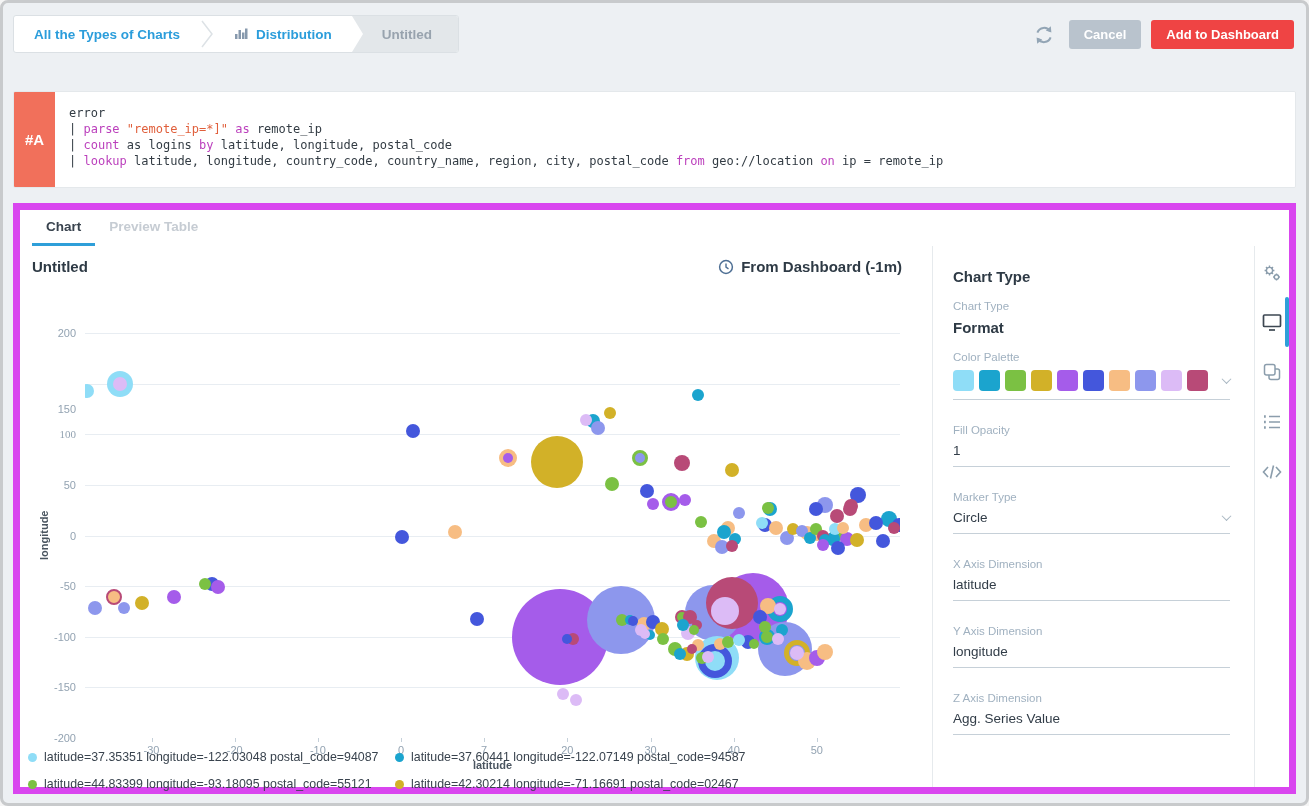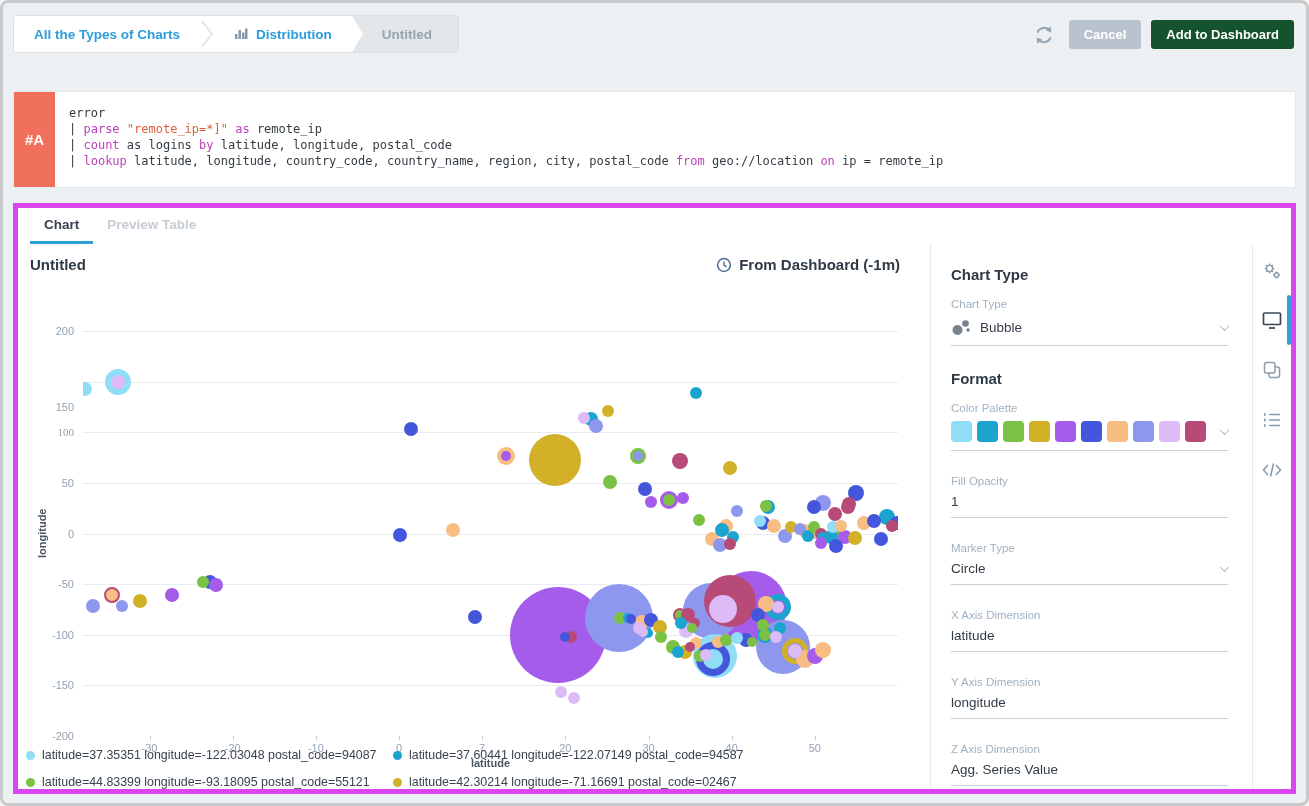--- a/index.html
+++ b/index.html
@@ -14,41 +14,41 @@
   .crumb{ display:flex; align-items:center; gap:8px; padding:0 20px; font-size:13.5px; font-weight:bold;
           color:#2b9ddb; cursor:pointer; white-space:nowrap; }
   .crumb-sep{ display:flex; align-items:center; }
   .crumb-last{ position:relative; background:#e3e7ea; color:#98a3ae; padding:0 26px 0 30px; }
   .crumb-last::before{ content:""; position:absolute; left:0; top:0;
           border-top:18px solid transparent; border-bottom:18px solid transparent; border-left:11px solid #fff; }
   .top-actions{ position:absolute; right:12px; top:17px; display:flex; align-items:center; gap:10px; }
   .btn{ height:29px; border:none; border-radius:3px; color:#fff; font-size:13px; font-weight:bold;
         padding:0 15px; cursor:pointer; font-family:inherit; }
   .btn-cancel{ background:#b9c3cd; }
-  .btn-add{ background:#14532d;text-align:center; }
+  .btn-add{ background:#ef4444;text-align:center; }
   .refresh{ width:22px; height:22px; margin-right:4px; cursor:pointer; }
 
   
   .query{ position:absolute; left:10px; top:88px; right:10px; height:97px; display:flex;
           background:#f3f5f6; border:1px solid #e4e8eb; border-radius:2px; overflow:hidden; }
   .row-badge{ width:41px; background:#f1705b; color:#fff; font-size:15px; font-weight:bold;
           display:flex; align-items:center; justify-content:center; flex:none; }
   .src-col{ width:131px; flex:none; padding:16px 0 0 14px; }
   .src-ctl{ display:flex; align-items:center; gap:7px; padding-bottom:6px; border-bottom:1px solid #c9d3da;
           width:100px; cursor:pointer; }
   .src-ctl .lbl{ font-size:14px; color:#3d4752; }
   .chev{ width:7px; height:7px; border-right:1.5px solid #a9b7c2; border-bottom:1.5px solid #a9b7c2;
          transform:rotate(45deg) translate(-1px,-1px); flex:none; }
   .code-col{ flex:1; background:#fff; padding:13px 0 0 14px;
              font-family:"DejaVu Sans Mono", monospace; font-size:12px; line-height:16px; color:#333c44; }
   .t-p{ color:#333c44; } .t-k{ color:#bb3fbc; } .t-s{ color:#e05f3b; }
 
   
   .main{ position:absolute; left:10px; top:200px; right:10px; bottom:9px; background:#fff;
-         border:5px solid #d946ef; }
+         border:7px solid #d946ef; }
   .tabs{ height:36px; display:flex; padding-left:12px; }
   .tab{ padding:0 14px; font-size:13.5px; font-weight:bold; color:#c6ccd3; line-height:33px;
         border-bottom:3px solid transparent; cursor:pointer; }
   .tab--active{ color:#39434e; border-bottom-color:#2e9fd9; }
 
   
   .chart-wrap{ position:absolute; left:0; top:36px; width:912px; bottom:0; }
   .chart-head{ position:absolute; left:12px; right:30px; top:12px; display:flex;
                justify-content:space-between; align-items:center; }
   .chart-title{ font-size:15px; font-weight:bold; color:#2e3a45; }
@@ -350,31 +350,20 @@
           <div class="lg-item">
             <span class="lg-dot" style="background: rgb(210, 177, 40);"></span>
             <span>latitude=42.30214 longitude=-71.16691 postal_code=02467</span>
           </div>
         </div>
     </div>
 
     <div class="settings">
       <div class="sec-h">Chart Type</div>
       <div class="f-label">Chart Type</div>
-      <div class="sel-row">
-        <svg width="20" height="20">
-            <g fill="#76828f">
-              <circle cx="6.5" cy="13" r="5"></circle>
-              <circle cx="14.5" cy="6.5" r="3.3"></circle>
-              <circle cx="17" cy="13" r="1.8"></circle>
-            </g>
-          </svg>
-        <span>Bubble</span>
-        <span class="chev"></span>
-      </div>
 
       <div class="sec-h">Format</div>
       <div class="f-label">Color Palette</div>
       <div class="sel-row">
         <span class="swatches" id="swatches">
             <span class="swatch" style="background: rgb(143, 221, 247);"></span>
             <span class="swatch" style="background: rgb(27, 164, 206);"></span>
             <span class="swatch" style="background: rgb(123, 193, 67);"></span>
             <span class="swatch" style="background: rgb(210, 177, 40);"></span>
             <span class="swatch" style="background: rgb(165, 92, 234);"></span>

